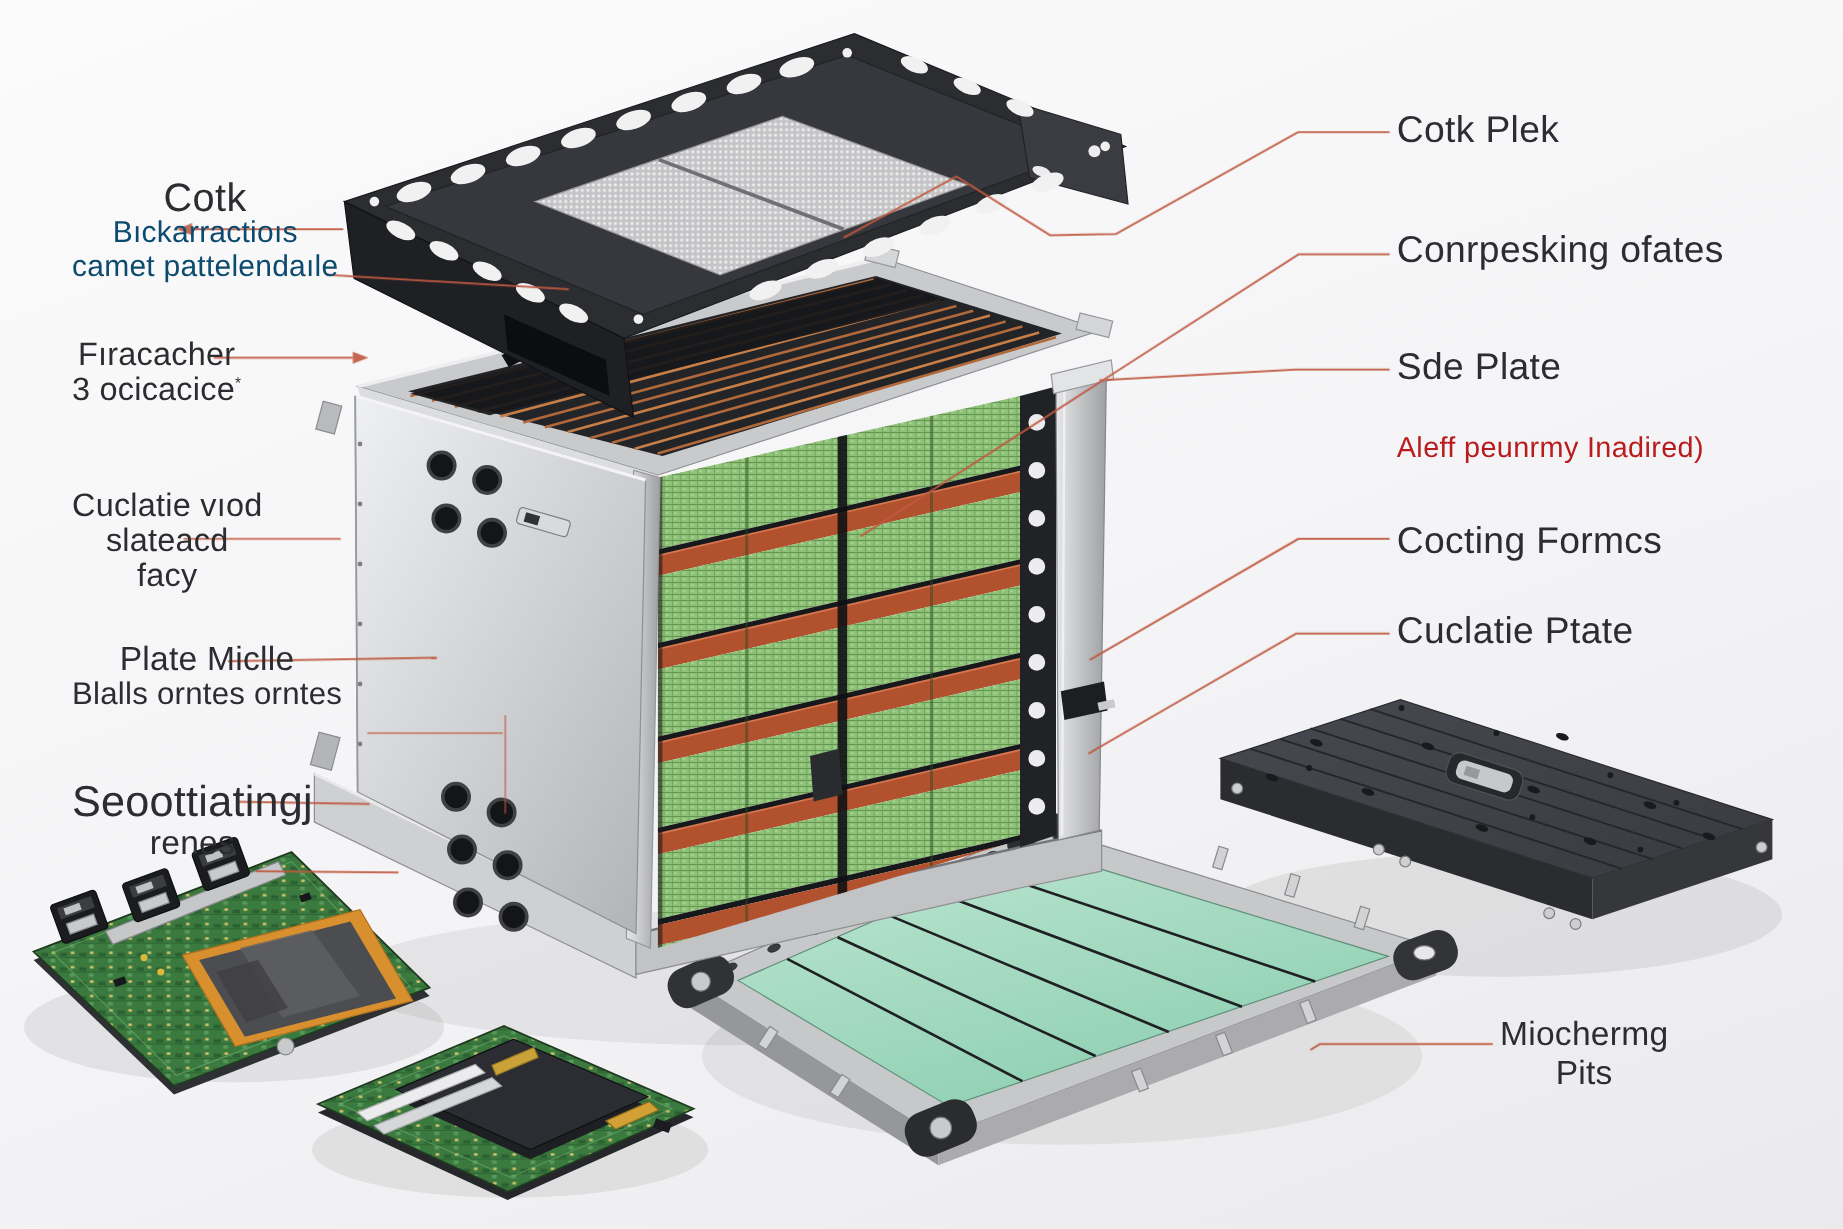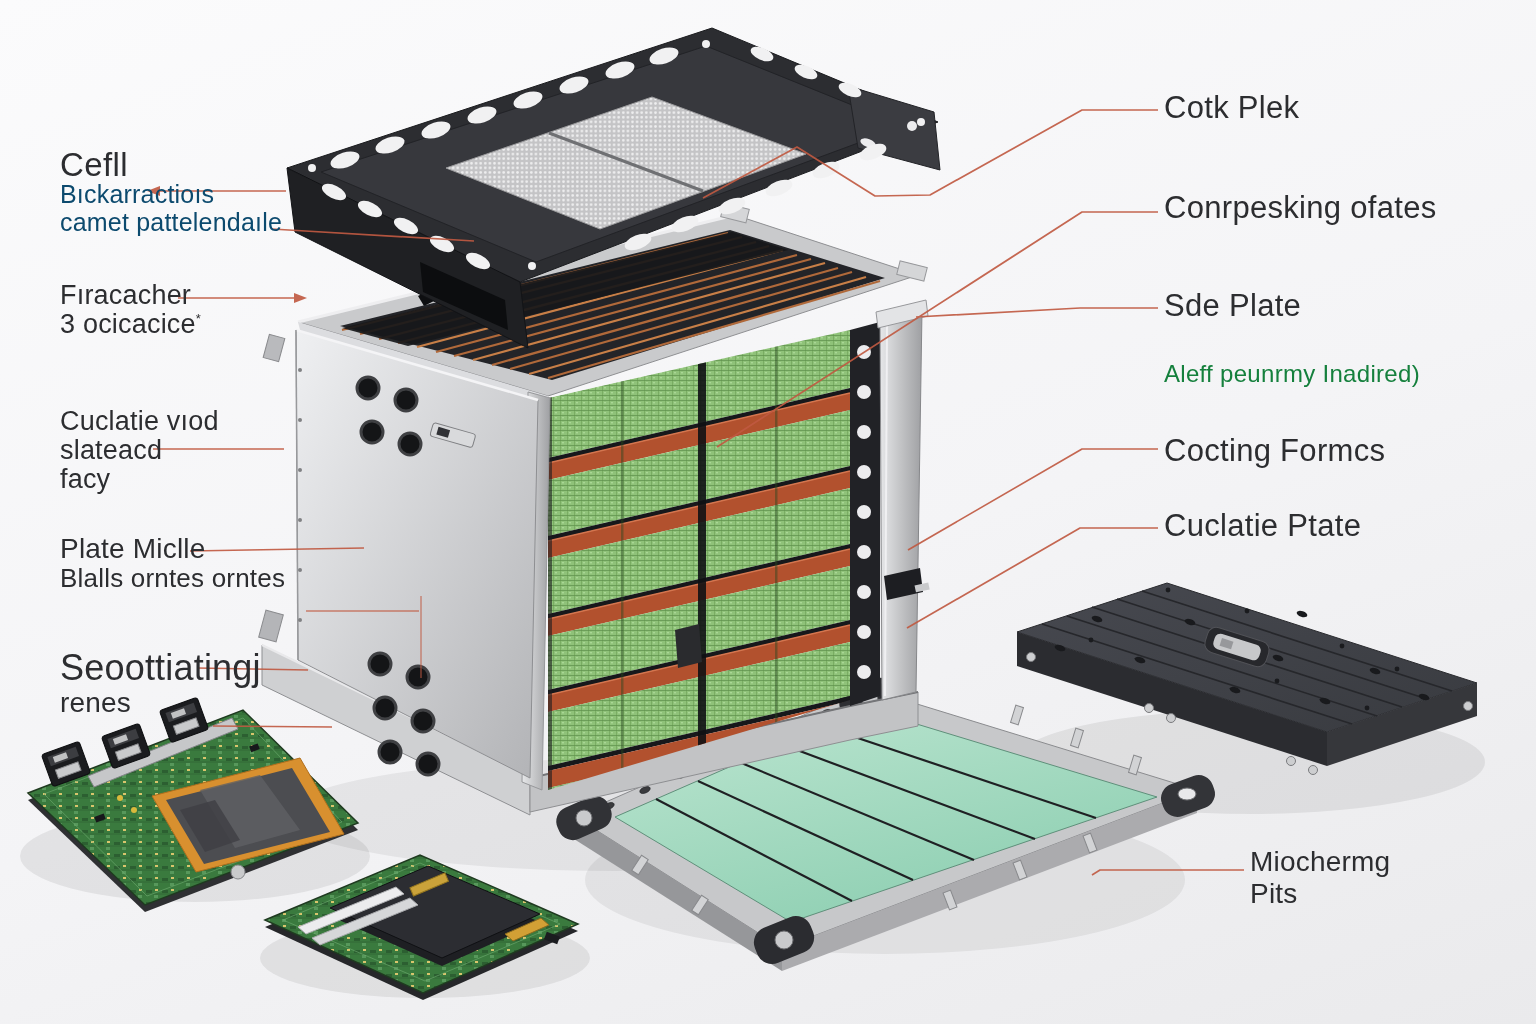--- a/index.html
+++ b/index.html
@@ -3,27 +3,27 @@
 <meta charset="utf-8">
 <style>
   html,body{margin:0;padding:0;}
   body{
     width:1536px;height:1024px;overflow:hidden;
     background:linear-gradient(160deg,#fbfbfc 0%,#f4f4f6 55%,#eaeaec 100%);
     font-family:"Liberation Sans", sans-serif;
   }
   .stage{position:relative;width:1536px;height:1024px;}
   .stage svg{position:absolute;left:0;top:0;}
-  .lbl{position:absolute;color:#2c2d30;}
+  .lbl{position:absolute;color:#2c2d30;text-align:center;}
   .h1{font-size:33px;font-weight:400;letter-spacing:.4px;line-height:1;}
   .sub{font-size:25px;line-height:1.1;color:#0c4a6e;letter-spacing:.2px;}
   .sub:first-of-type{margin-top:13px;}
   .m{font-size:27px;line-height:1.08;letter-spacing:.2px;}
   .r{font-size:31px;line-height:1;letter-spacing:.3px;}
-  .rs{font-size:24px;line-height:1;color:#15803d;letter-spacing:.3px;}
+  .rs{font-size:24px;line-height:1;color:#b91c1c;letter-spacing:.3px;}
   .r2{font-size:28px;line-height:1.14;letter-spacing:.2px;}
   .sup{font-size:13px;vertical-align:super;}
 </style>
 </head>
 <body>
 
 <div class="stage">
 
 <svg width="1536" height="1024" viewBox="0 0 1536 1024">
   <defs>
@@ -387,21 +387,21 @@
     <path d="M1158,110 H1082 L930,195 L875,196 L797,147 L703,198"></path>
     <path d="M1158,212 H1082 L717,447"></path>
     <path d="M1158,308 H1080 L916,317"></path>
     <path d="M1158,449 H1082 L908,550"></path>
     <path d="M1158,528 H1080 L907,628"></path>
     <path d="M1244,870 H1100 L1092,875"></path>
   </g>
 </svg>
 
 <div class="lbl" style="left:60px;top:148px">
-  <div class="h1">Cefll</div>
+  <div class="h1">Cotk</div>
   <div class="sub">Bıckarractioıs</div>
   <div class="sub">camet pattelendaıle</div>
 </div>
 
 <div class="lbl" style="left:60px;top:281px">
   <div class="m">Fıracacher</div>
   <div class="m"><span>3 ocicacice</span><span class="sup">*</span></div>
 </div>
 
 <div class="lbl" style="left:60px;top:407px">

